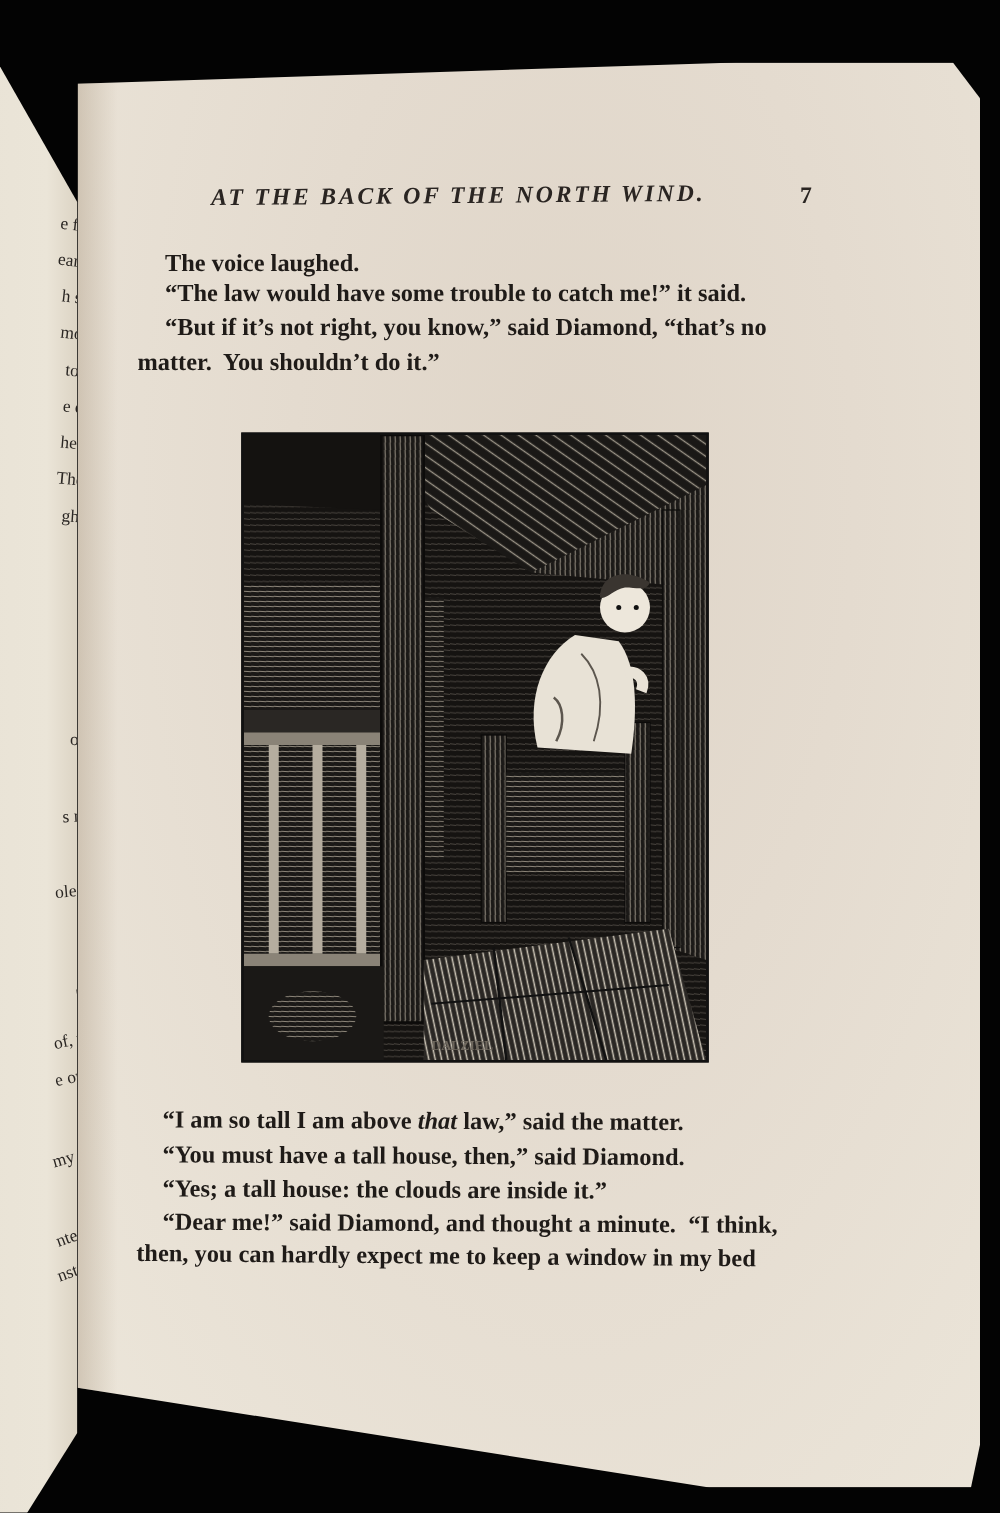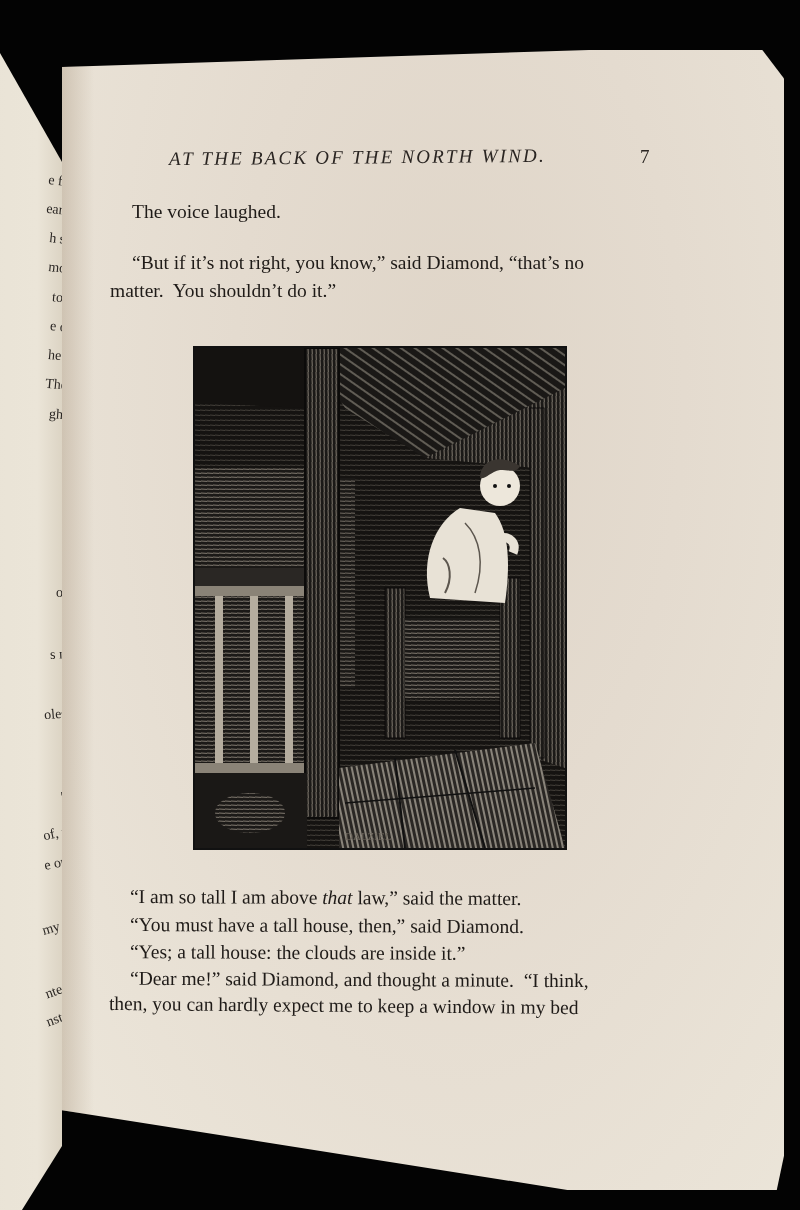--- a/index.html
+++ b/index.html
@@ -17,20 +17,21 @@
     .left-line {
       position:absolute; right:0; white-space:nowrap; font-size:14px; color:#2a2623;
       transform-origin:right center;
     }
 
     
     .right-page {
       position:absolute; left:62px; top:50px; width:722px; height:1140px;
       background:radial-gradient(ellipse at 55% 30%, #dfd5c8 0%, #e4dbcf 40%, #ece6da 100%);
       clip-path:polygon(0 17px, 73% 0, 97% 0, 100% 2.5%, 100% 97%, 99% 100%, 70% 100%, 0 93%);
+      font-weight:bold;
     }
     .gutter-shadow {
       position:absolute; left:0; top:0; width:32px; height:100%;
       background:linear-gradient(90deg, rgba(160,140,115,0.35), rgba(160,140,115,0));
     }
     .running-head {
       position:absolute; left:107px; top:96px; width:480px;
       font-style:italic; font-size:19px; letter-spacing:2.2px; color:#2a2522;
       transform:rotate(-0.5deg);
     }
@@ -81,20 +82,21 @@
   <span class="left-line" style="top:993px;right:-44px;transform:rotate(-20deg);">nst the law,</span>
 </div>
 
 <div class="right-page">
   <div class="gutter-shadow"></div>
 
   <div class="running-head">AT THE BACK OF THE NORTH WIND.</div>
   <div class="page-number">7</div>
 
   <div class="para" style="left:70px;top:152px;text-align:center;">The voice laughed.</div>
+  <div class="para" style="left:70px;top:176px;">“The law would have some trouble to catch me!” it said.</div>
   <div class="para" style="left:70px;top:203px;">“But if it’s not right, you know,” said Diamond, “that’s no</div>
   <div class="para" style="left:48px;top:231px;white-space:pre;">matter.  You shouldn’t do it.”</div>
 
   <div class="illustration">
     <svg viewBox="0 0 370 500" preserveAspectRatio="none">
       <defs>
         <pattern id="hatchH" width="6" height="4" patternUnits="userSpaceOnUse">
           <rect width="6" height="4" fill="#1b1917"></rect>
           <line x1="0" y1="1" x2="6" y2="1.4" stroke="#8c8579" stroke-width="0.9"></line>
         </pattern>

